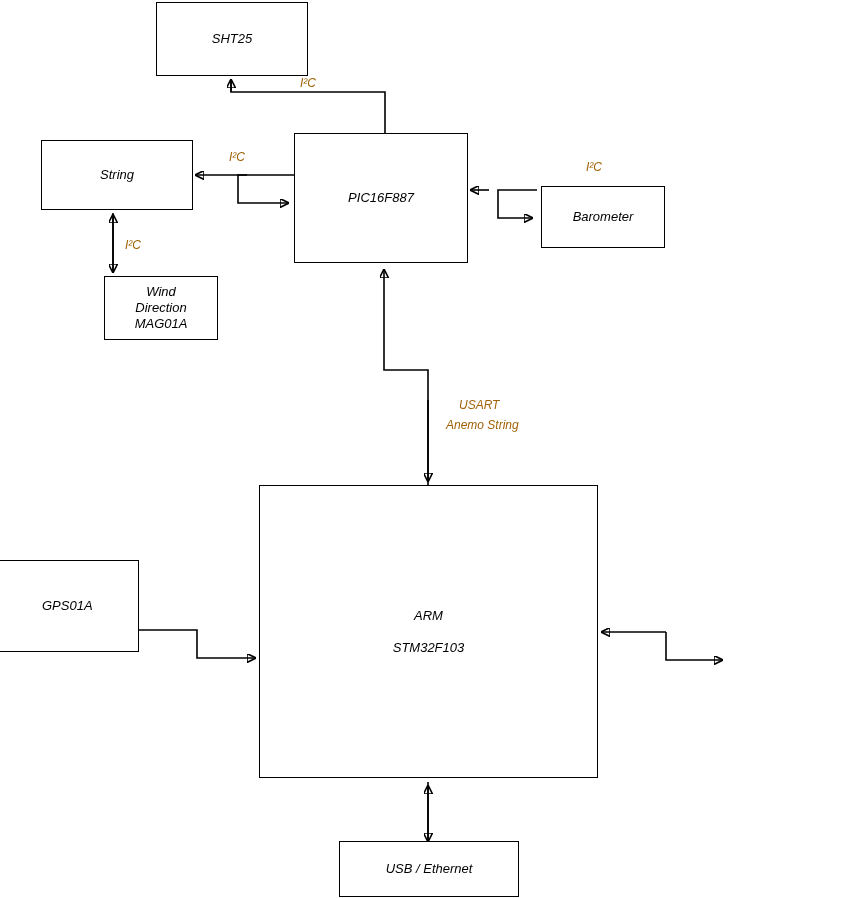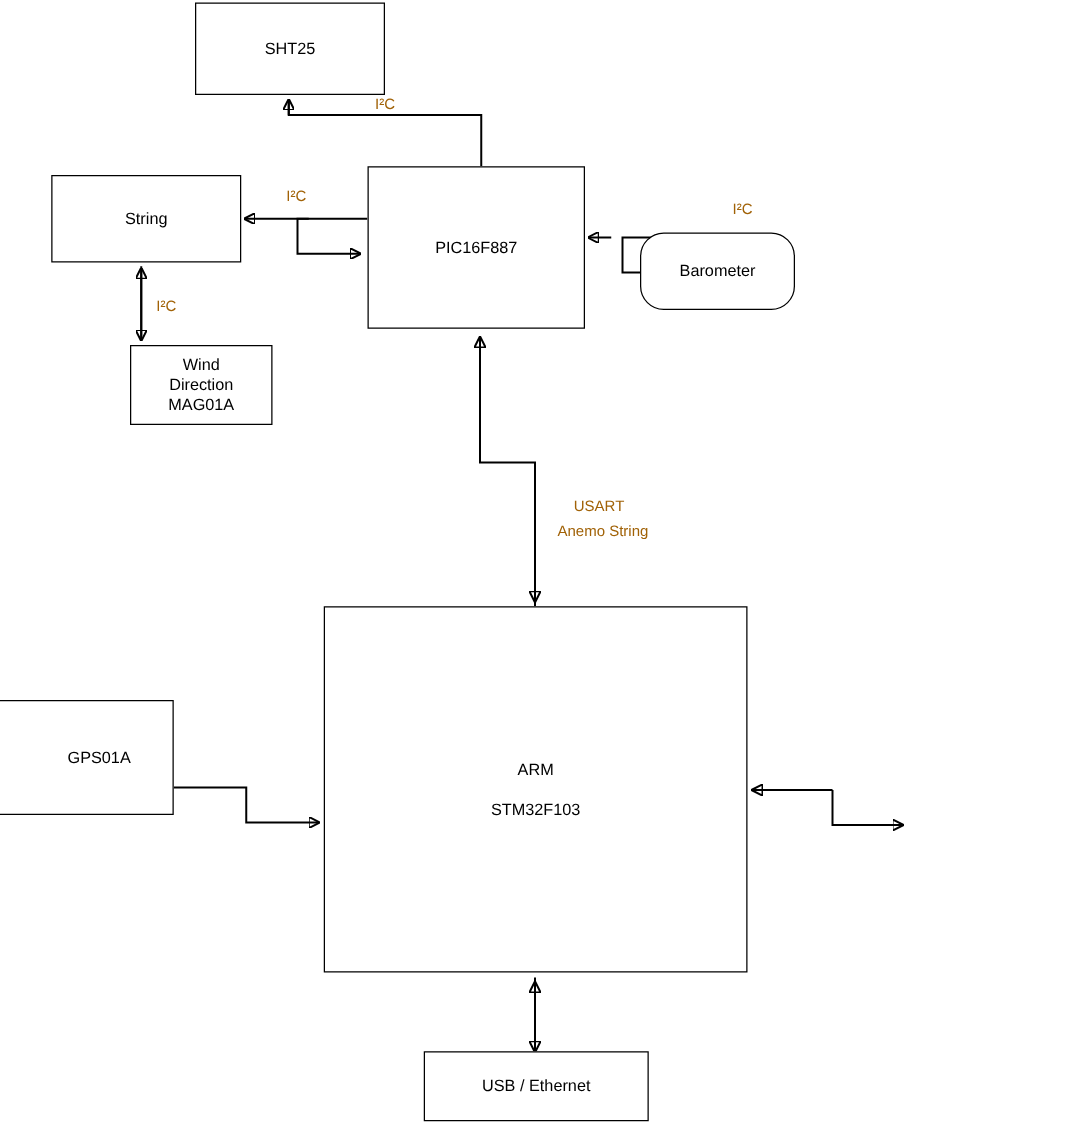--- a/index.html
+++ b/index.html
@@ -7,20 +7,21 @@
     padding: 0;
     background: #ffffff;
   }
   #canvas {
     position: relative;
     width: 747px;
     height: 898px;
     background: #ffffff;
     font-family: "Liberation Sans", sans-serif;
     overflow: hidden;
+    font-style: italic;
   }
   .node {
     position: absolute;
     box-sizing: border-box;
     border: 1.5px solid #000000;
     background: #ffffff;
     display: flex;
     flex-direction: column;
     align-items: center;
     justify-content: center;
@@ -113,36 +114,36 @@
   </div>
 
   <div class="node" style="left:41px; top:140px; width:152px; height:70px;">
     <span>String</span>
   </div>
 
   <div class="node" style="left:294px; top:133px; width:174px; height:130px;">
     <span>PIC16F887</span>
   </div>
 
-  <div class="node" style="left:512px; top:186px; width:124px; height:62px;border-radius:19px;">
+  <div class="node" style="left:541px; top:186px; width:124px; height:62px;">
     <span>Barometer</span>
   </div>
 
   <div class="node" style="left:56px; top:276px; width:114px; height:64px;margin-left:48px;">
     <span>Wind</span>
     <span>Direction</span>
     <span>MAG01A</span>
   </div>
 
   <div class="node" style="left:259px; top:485px; width:339px; height:293px;">
     <span>ARM</span>
     <span class="line2">STM32F103</span>
   </div>
 
-  <div class="node" style="left:-1px; top:560px; width:140px; height:92px; align-items:flex-start; padding-left:54px;">
+  <div class="node" style="left:-1px; top:560px; width:140px; height:92px; align-items:flex-start; padding-left:42px;">
     <span>GPS01A</span>
   </div>
 
 
   <div class="node" style="left:339px; top:841px; width:180px; height:56px;">
     <span>USB / Ethernet</span>
   </div>
 
   <div class="edge-label" style="left:300px; top:75px;">I²C</div>
   <div class="edge-label" style="left:229px; top:149px;">I²C</div>

